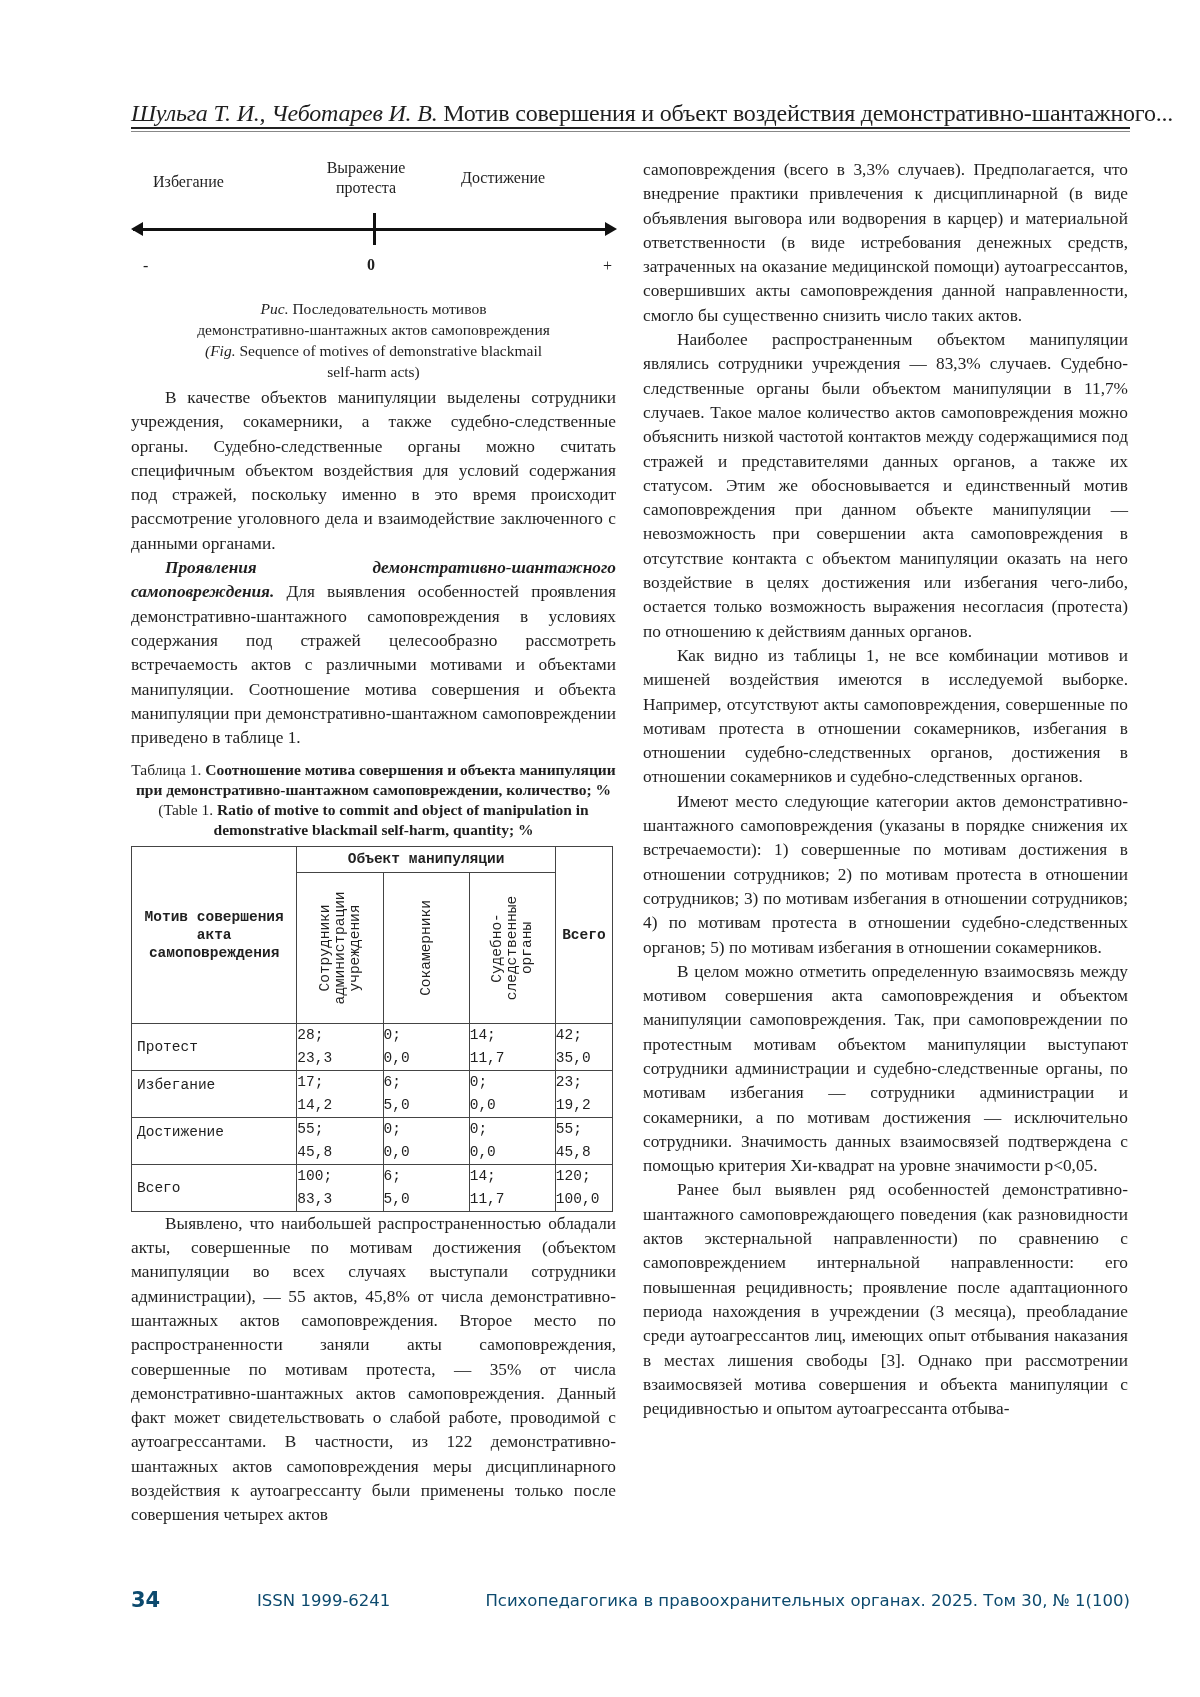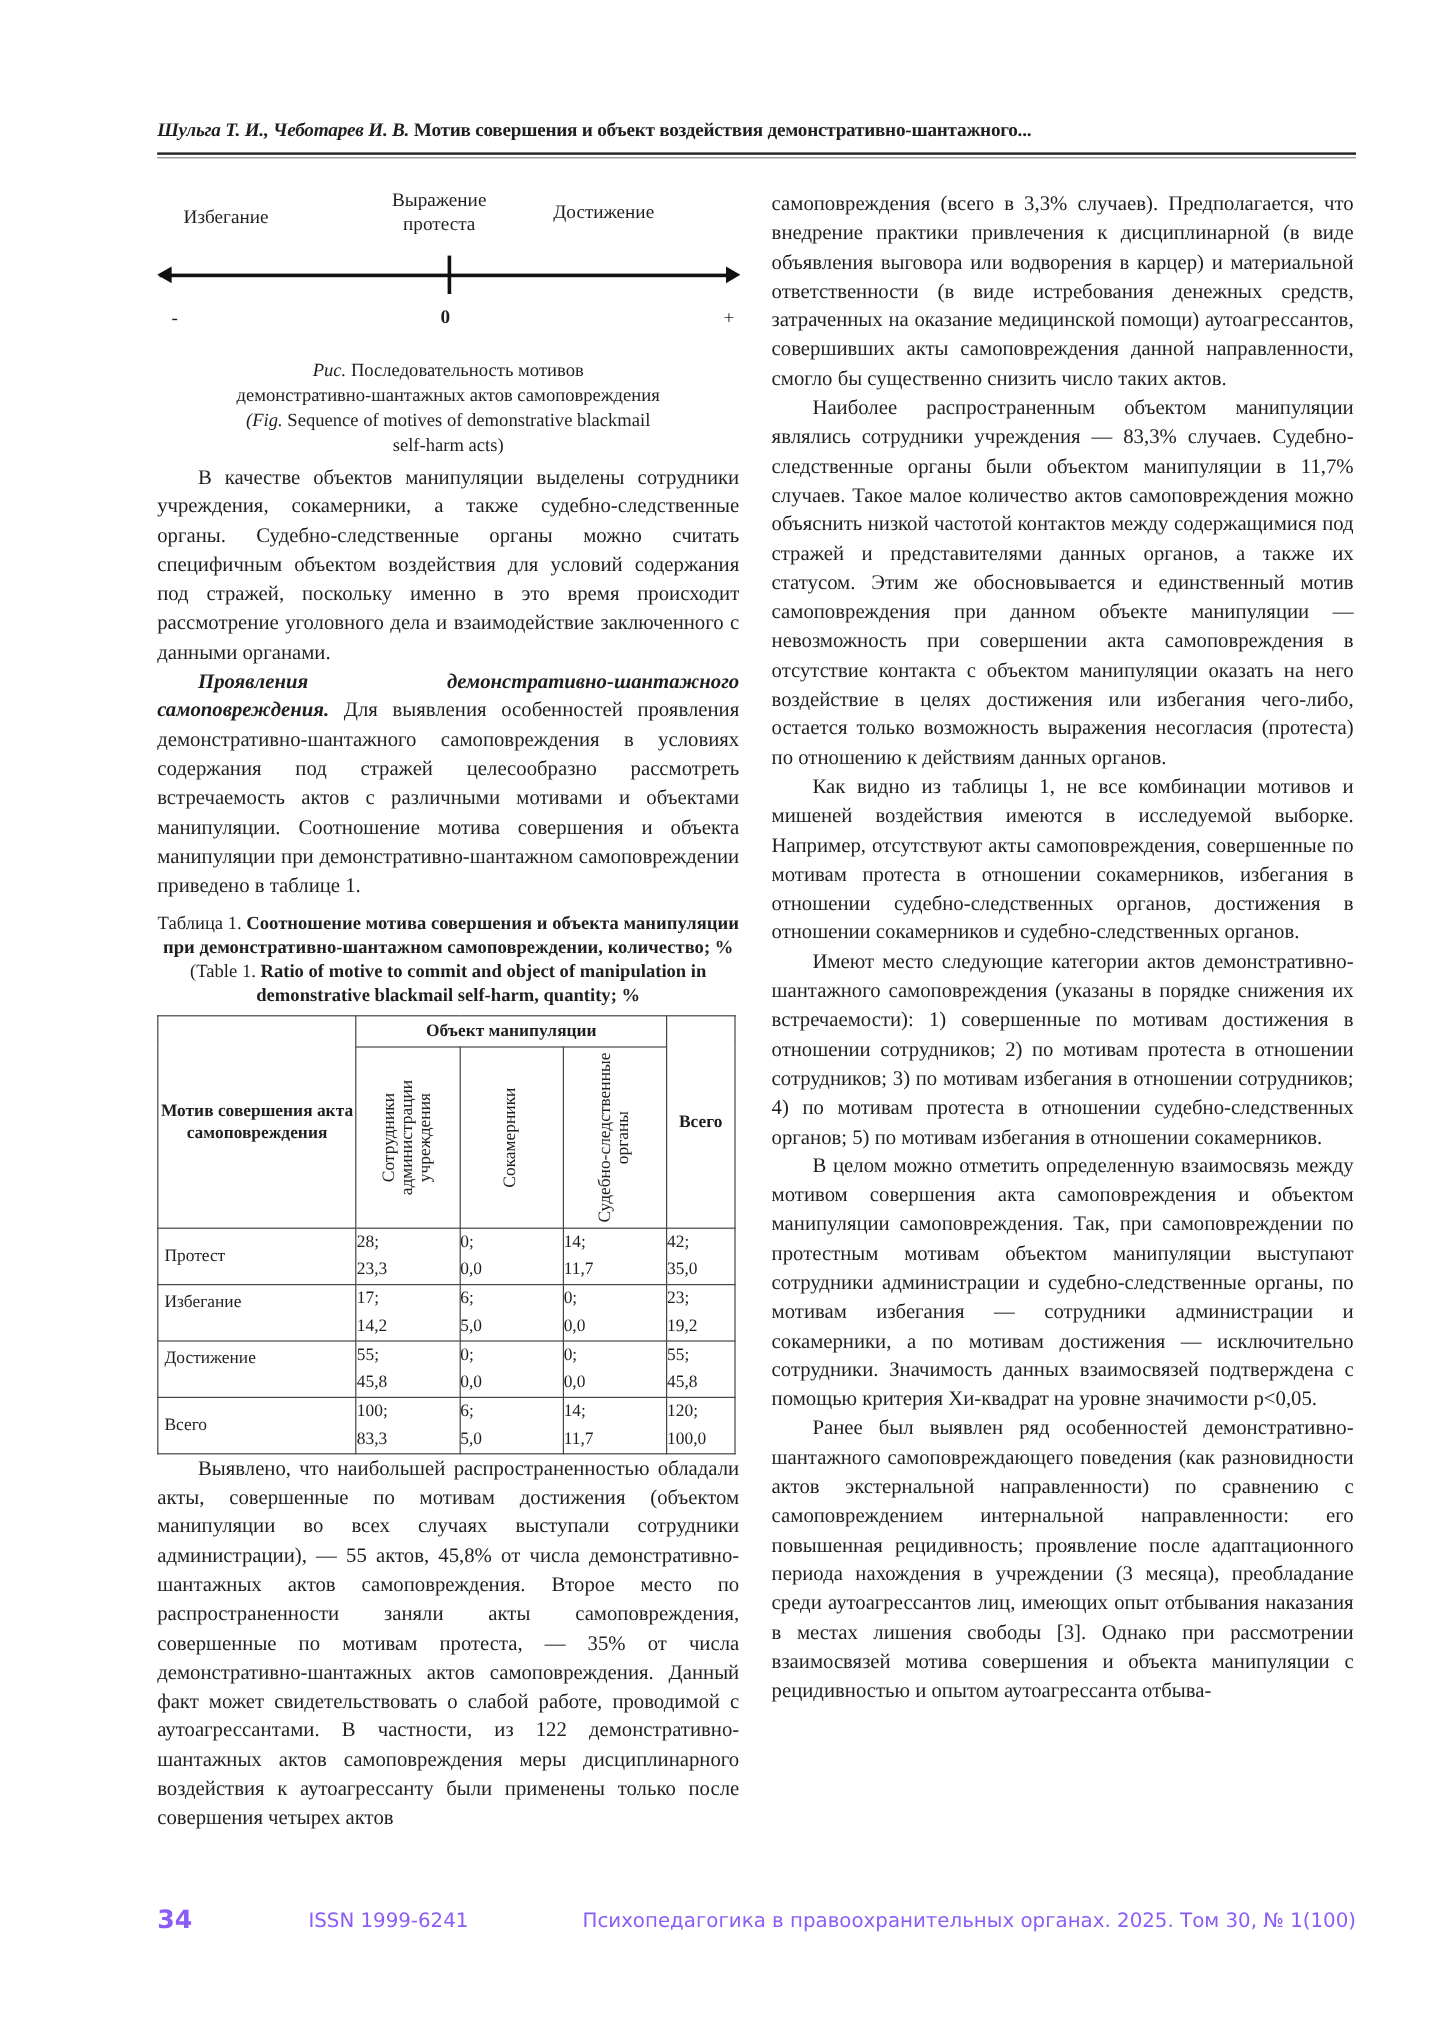--- a/index.html
+++ b/index.html
@@ -2,21 +2,21 @@
 <html><head>
 <meta charset="utf-8">
 <style>
   html, body { margin: 0; padding: 0; background: #ffffff; }
   body {
     width: 1200px; height: 1697px; position: relative; overflow: hidden;
     font-family: "Liberation Serif", "DejaVu Serif", serif; color: #1f1f1f;
   }
   .running-head {
     position: absolute; left: 131px; top: 100px; width: 1000px;
-    font-size: 16px; font-weight: bold; white-space: nowrap; letter-spacing: -0.2px;
+    font-size: 24px; font-weight: normal; white-space: nowrap; letter-spacing: -0.2px;
   }
   .running-head .authors { font-style: italic; }
   .head-rule-1 { position: absolute; left: 131px; top: 127px; width: 999px; height: 2px; background: #222; }
   .head-rule-2 { position: absolute; left: 131px; top: 131px; width: 999px; height: 1px; background: #888; }
 
   .col { position: absolute; top: 158px; width: 485px; font-size: 17.3px; line-height: 24.3px; text-align: justify; }
   .col.left { left: 131px; }
   .col.right { left: 643px; }
   .col p { margin: 0; text-indent: 34px; }
   .col p.noindent { text-indent: 0; }
@@ -32,37 +32,37 @@
   .fig-zero { position: absolute; left: 236px; top: 95px; font-weight: bold; }
   .fig-minus { position: absolute; left: 12px; top: 96px; }
   .fig-plus { position: absolute; left: 472px; top: 96px; }
   .caption { text-align: center; font-size: 15.5px; line-height: 21px; margin-top: 20px; margin-bottom: 4px; }
   .caption i { font-style: italic; }
 
   .table-title { text-align: center; font-size: 15.5px; line-height: 20px; margin: 10px 0 6px 0; }
   .table-title b { font-weight: bold; }
 
   table.data { border-collapse: collapse; width: 482px; margin-left: 0; font-size: 14.5px; }
-  table.data td, table.data th { border: 1.6px solid #444; padding: 0; }
+  table.data td, table.data th { border: 1.6px solid #444; padding: 0; font-family: Liberation Mono, monospace; }
   table.data th { font-weight: bold; }
   .th-motive { width: 164px; text-align: center; line-height: 18px; }
   .th-object { height: 22px; text-align: center; font-size: 14.5px; }
   .th-total { width: 56px; text-align: center; }
   .th-rot { width: 85px; height: 150px; position: relative; font-weight: normal !important; }
   .th-rot .rot {
     position: absolute; left: 50%; top: 50%; width: 146px;
     transform: translate(-50%, -50%) rotate(-90deg);
     text-align: center; line-height: 15px; font-size: 14.5px; font-weight: normal;
   }
   td.rowlabel { text-align: left; padding-left: 5px !important; font-size: 14.5px; }
   td.cell { line-height: 23px; font-size: 14.5px; }
   .note { font-size: 13.2px; line-height: 17px; margin: 10px 0 12px 0; text-align: left; }
   .note i { font-style: italic; }
 
-  .footer { position: absolute; top: 1588px; left: 131px; width: 999px; height: 30px; font-family: "DejaVu Sans", "Liberation Sans", sans-serif; color: #8b5cf6; }
+  .footer { position: absolute; top: 1588px; left: 131px; width: 999px; height: 30px; font-family: "DejaVu Sans", "Liberation Sans", sans-serif; color: #0c4a6e; }
   .footer .page { position: absolute; left: 0; top: 0; font-size: 21px; font-weight: bold; }
   .footer .issn { position: absolute; left: 126px; top: 3px; font-size: 16.5px; }
   .footer .journal { position: absolute; right: 0; top: 3px; font-size: 16.5px; white-space: nowrap; }
 </style>
 </head>
 <body>
 
 <div class="running-head">
   <span class="authors">Шульга Т. И., Чеботарев И. В.</span>
   <span>Мотив совершения и объект воздействия демонстративно-шантажного...</span>

